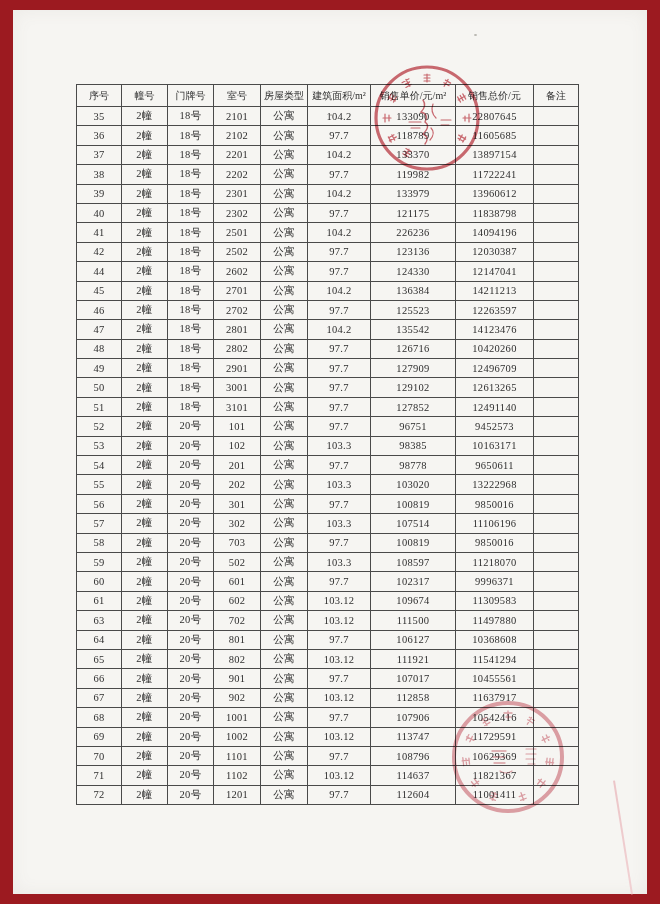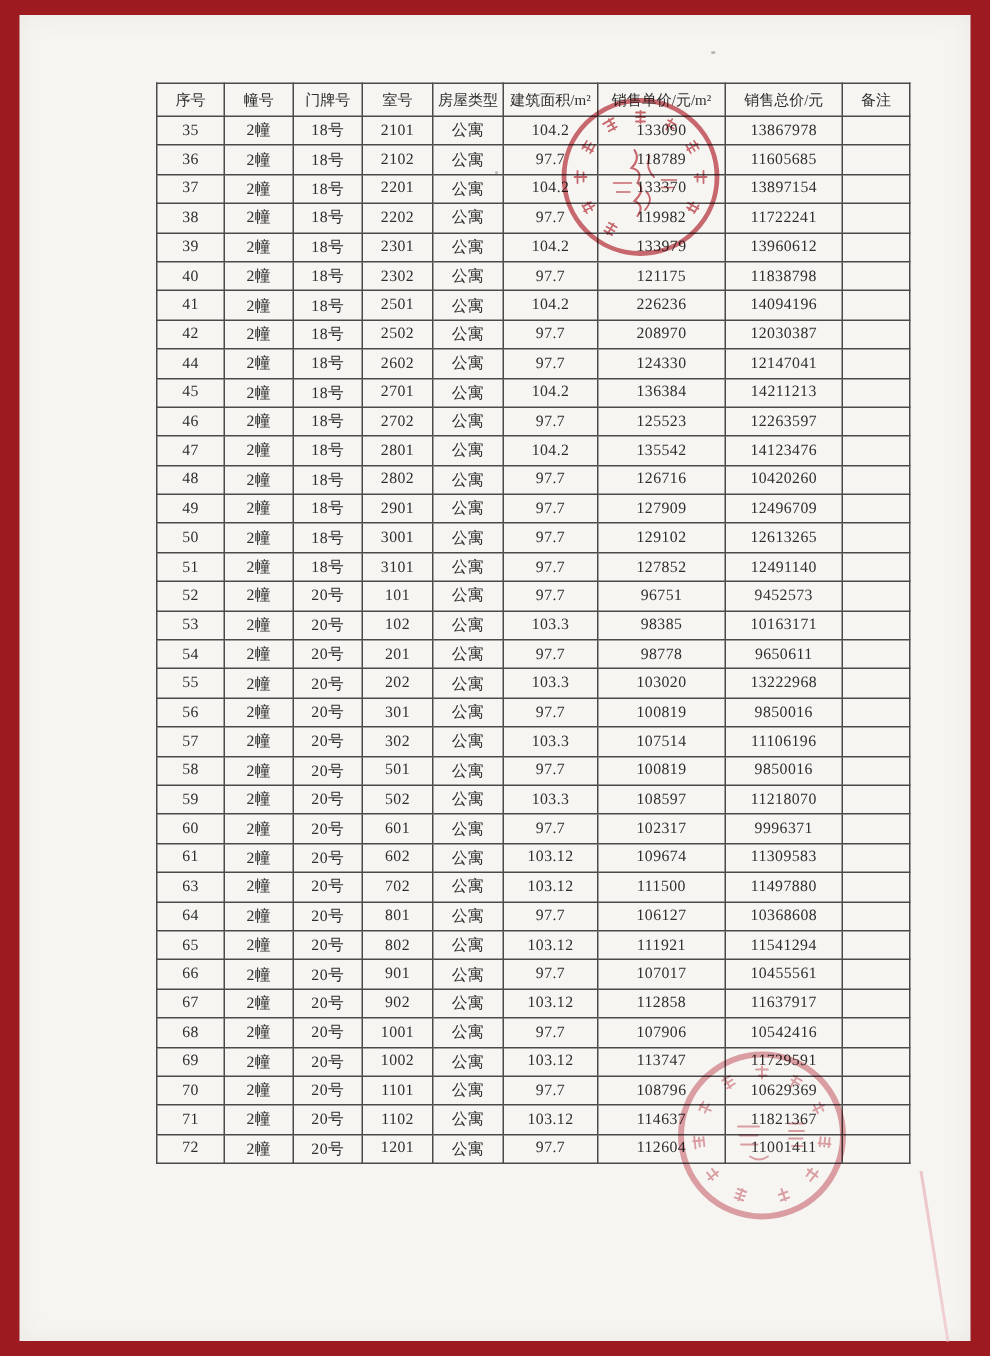--- a/index.html
+++ b/index.html
@@ -8,23 +8,23 @@
     background:#9c1a20;
     font-family:"Liberation Serif","DejaVu Serif",serif;
   }
   .frame-edge{position:absolute;inset:0;background:#9c1a20;}
   .paper{
     position:absolute;left:13px;top:10px;right:13px;bottom:10px;
     background:#f6f5f2;
     box-shadow:inset 0 0 18px rgba(120,100,90,0.08);
   }
   .price-table{
-    position:absolute;left:76px;top:55px;width:502px;
+    position:absolute;left:76px;top:84px;width:502px;
     border-collapse:collapse;table-layout:fixed;
-    font-size:10px;color:#2e2e2e;margin-left:28px;
+    font-size:10px;color:#2e2e2e;
   }
   .price-table th,.price-table td{
     border:1px solid #4a4a4a;
     text-align:center;vertical-align:middle;
     padding:0;overflow:hidden;white-space:nowrap;
     font-weight:normal;
   }
   .price-table thead tr{height:22px;}
   .price-table tbody tr{height:19.4px;padding-left:32px;}
   .price-table tbody td{font-size:10.5px;letter-spacing:0.3px;}
@@ -77,21 +77,21 @@
     </thead>
   <tbody id="tbody-rows">
       <tr>
         <td>35</td>
         <td>2幢</td>
         <td>18号</td>
         <td>2101</td>
         <td>公寓</td>
         <td>104.2</td>
         <td>133090</td>
-        <td>13867978</td>
+        <td>22807645</td>
         <td></td>
       </tr>
       <tr>
         <td>36</td>
         <td>2幢</td>
         <td>18号</td>
         <td>2102</td>
         <td>公寓</td>
         <td>97.7</td>
         <td>118789</td>
@@ -153,21 +153,21 @@
         <td>14094196</td>
         <td></td>
       </tr>
       <tr>
         <td>42</td>
         <td>2幢</td>
         <td>18号</td>
         <td>2502</td>
         <td>公寓</td>
         <td>97.7</td>
-        <td>208970</td>
+        <td>123136</td>
         <td>12030387</td>
         <td></td>
       </tr>
       <tr>
         <td>44</td>
         <td>2幢</td>
         <td>18号</td>
         <td>2602</td>
         <td>公寓</td>
         <td>97.7</td>
@@ -315,21 +315,21 @@
         <td>公寓</td>
         <td>103.3</td>
         <td>107514</td>
         <td>11106196</td>
         <td></td>
       </tr>
       <tr>
         <td>58</td>
         <td>2幢</td>
         <td>20号</td>
-        <td>501</td>
+        <td>703</td>
         <td>公寓</td>
         <td>97.7</td>
         <td>100819</td>
         <td>9850016</td>
         <td></td>
       </tr>
       <tr>
         <td>59</td>
         <td>2幢</td>
         <td>20号</td>

